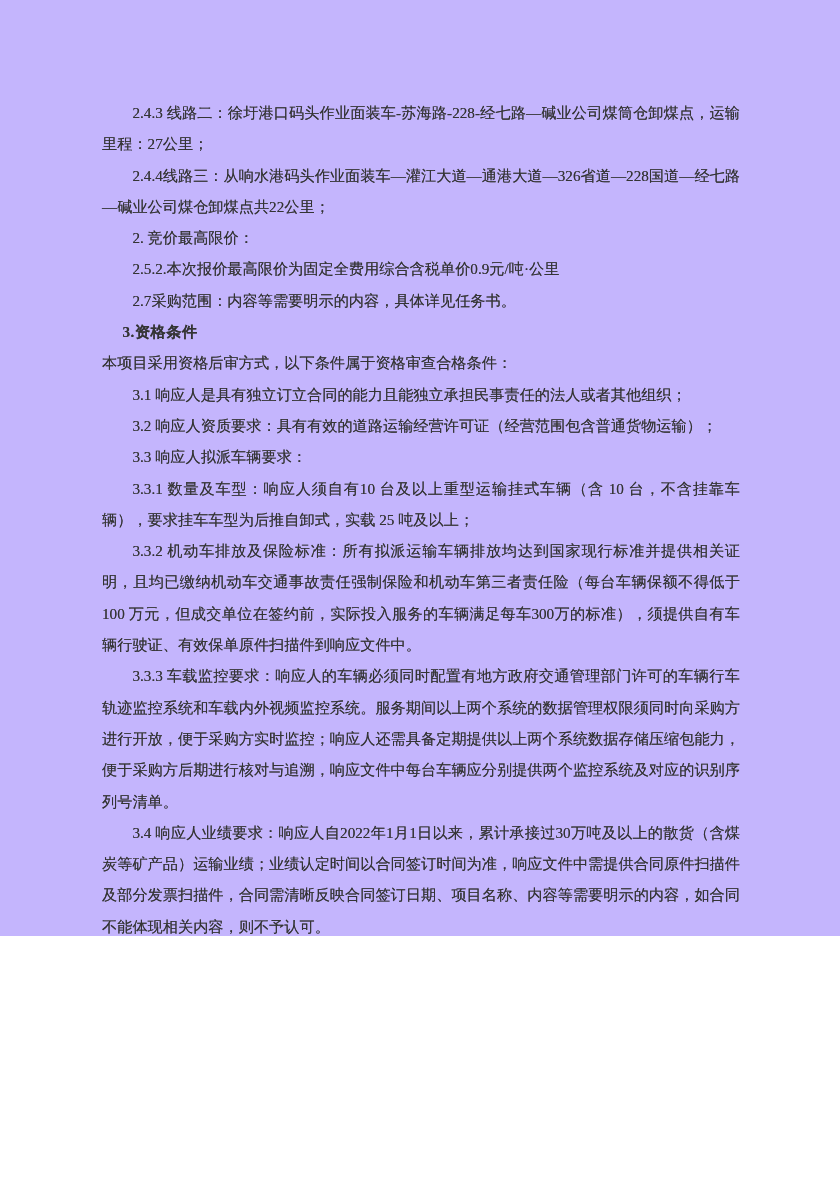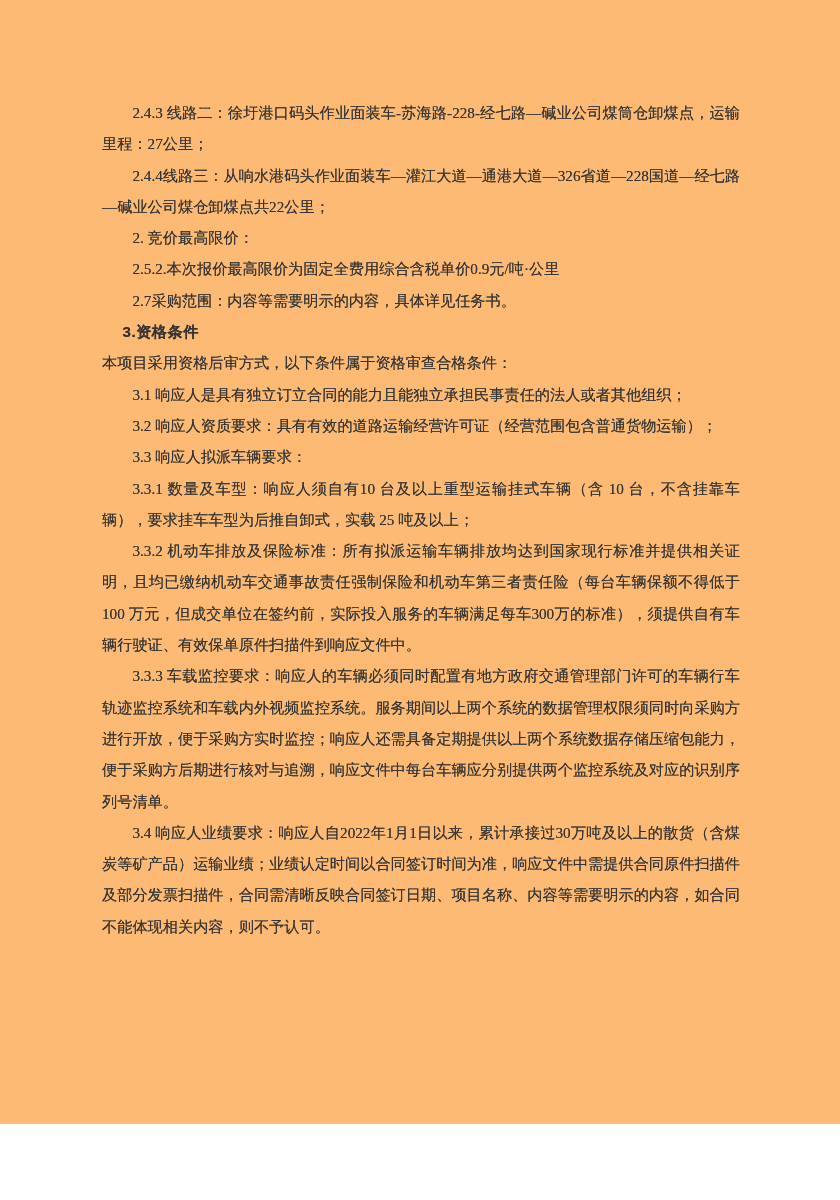--- a/index.html
+++ b/index.html
@@ -3,22 +3,22 @@
 <meta charset="utf-8">
 <style>
   html, body {
     margin: 0;
     padding: 0;
     background: #ffffff;
   }
   .page {
     position: relative;
     width: 840px;
-    height: 1124px;
-    background: #fdba74;
+    height: 936px;
+    background: #c4b5fd;
     overflow: hidden;
   }
   .doc {
     position: absolute;
     left: 102px;
     top: 97px;
     width: 638px;
     font-family: "Liberation Serif", "DejaVu Serif", serif;
     font-size: 15.2px;
     line-height: 31.3px;
@@ -31,21 +31,21 @@
     margin: 0;
     padding: 0;
     text-indent: 2em;
   }
   .doc p.flush {
     text-indent: 0;
   }
   .doc p.heading {
     text-indent: 1.35em;
     font-weight: bold;
-    font-family: Liberation Sans, sans-serif;
+    font-family: Liberation Serif, serif;
     letter-spacing: 0.5px;
   }
 </style>
 </head>
 <body>
 
 <div class="page">
   <div class="doc">
     <p>2.4.3 线路二：徐圩港口码头作业面装车-苏海路-228-经七路—碱业公司煤筒仓卸煤点，运输里程：27公里；</p>
     <p>2.4.4线路三：从响水港码头作业面装车—灌江大道—通港大道—326省道—228国道—经七路—碱业公司煤仓卸煤点共22公里；</p>

